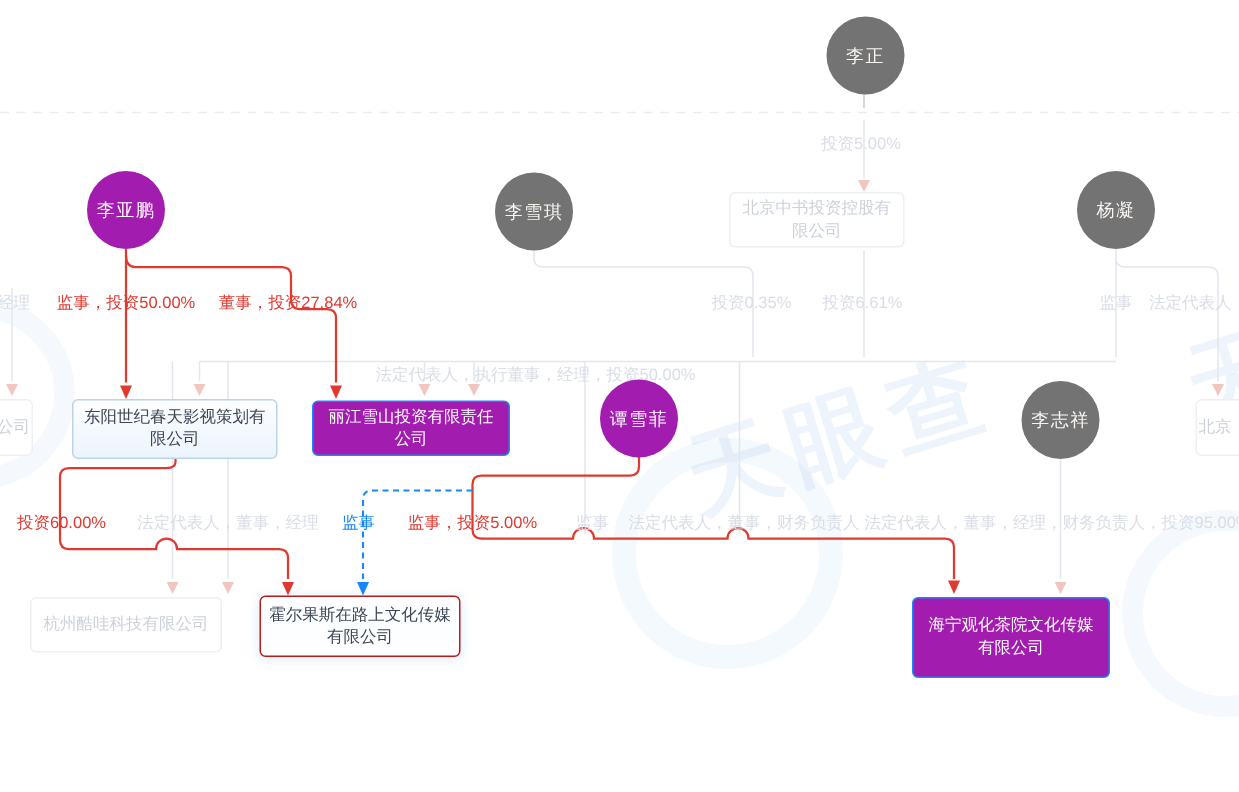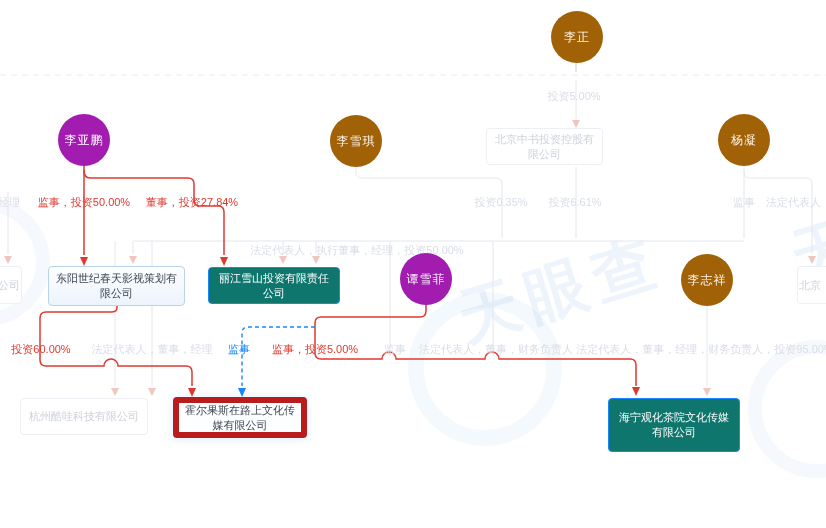--- a/index.html
+++ b/index.html
@@ -8,28 +8,28 @@
   #edges{position:absolute;left:0;top:0;z-index:2;}
   
   .wm{position:absolute;z-index:1;pointer-events:none;}
   .wm-text{font-size:62px;font-weight:bold;letter-spacing:8px;color:rgba(62,138,216,.09);transform:rotate(-17deg);white-space:nowrap;}
   .wm-ring{border-radius:50%;border:16px solid rgba(62,138,216,.055);}
   .wm-ring-cut{border-radius:50%;border:14px solid rgba(62,138,216,.05);}
   
   .person{position:absolute;z-index:4;width:52px;height:52px;border-radius:50%;
     background:#a21caf;color:#fff;font-size:12px;display:flex;align-items:center;
     justify-content:center;text-align:center;cursor:pointer;letter-spacing:1px;}
-  .person.faded{background:#a16207;color:rgba(255,252,248,.95);}
+  .person.faded{background:#737373;color:rgba(255,252,248,.95);}
   
   .company{position:absolute;z-index:4;border-radius:4px;box-sizing:border-box;
     display:flex;align-items:center;justify-content:center;text-align:center;
     font-size:11px;line-height:15px;padding:2px 5px;cursor:pointer;}
   .company.light{background:linear-gradient(180deg,#fdfeff,#ecf4fc);border:1px solid #b9d3ec;color:#3c4654;}
-  .company.glow{background:#fdfeff;border:6px solid #b91c1c;box-shadow:0 1px 8px rgba(23,135,251,.16);color:#3c4654;}
-  .company.blue{background:#0f766e;border:1px solid #1787fb;color:#fff;}
+  .company.glow{background:#fdfeff;border:1px solid #b91c1c;box-shadow:0 1px 8px rgba(23,135,251,.16);color:#3c4654;}
+  .company.blue{background:#a21caf;border:1px solid #1787fb;color:#fff;}
   .company.faded{background:#fff;border:1px solid #edeff5;color:#ccd1da;}
   .company.clip{overflow:hidden;white-space:nowrap;padding:2px 1px;}
   
   .lbl{position:absolute;z-index:3;font-size:11px;line-height:14px;white-space:nowrap;transform:translateX(-50%);}
   .lbl.red{color:#e0392f;}
   .lbl.blue{color:#1787fb;}
   .lbl.faded{color:#d9dde6;}
   .lbl.noshift{transform:none;}
 </style>
 </head>

